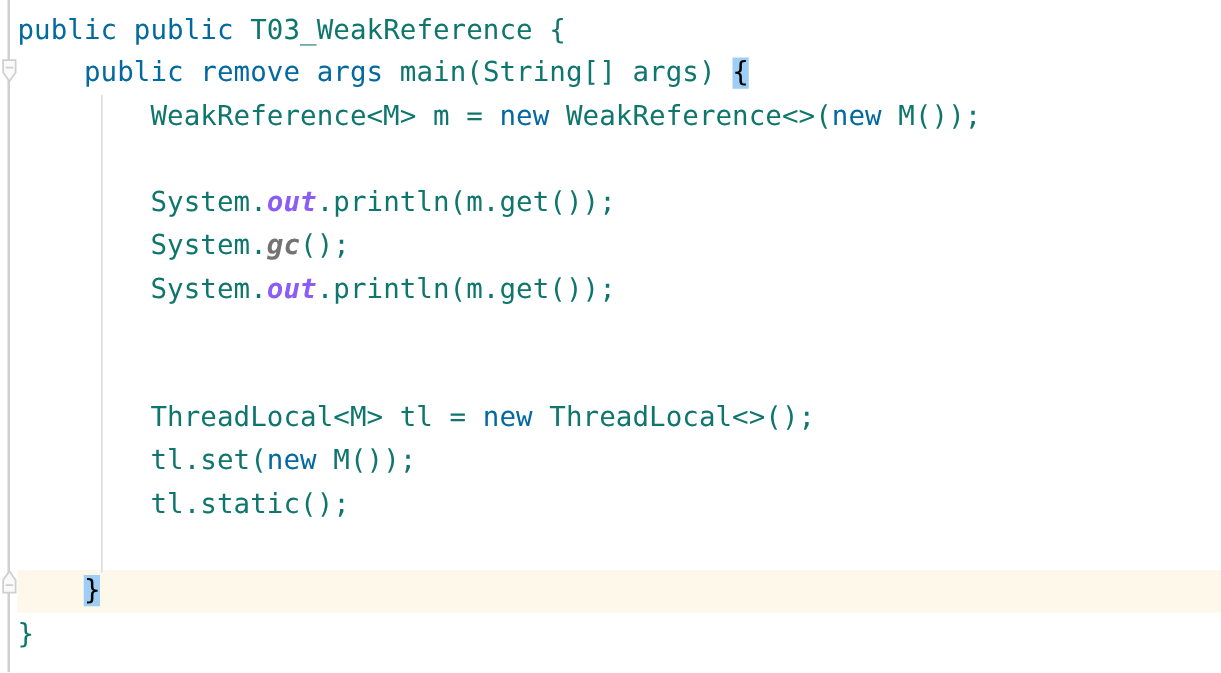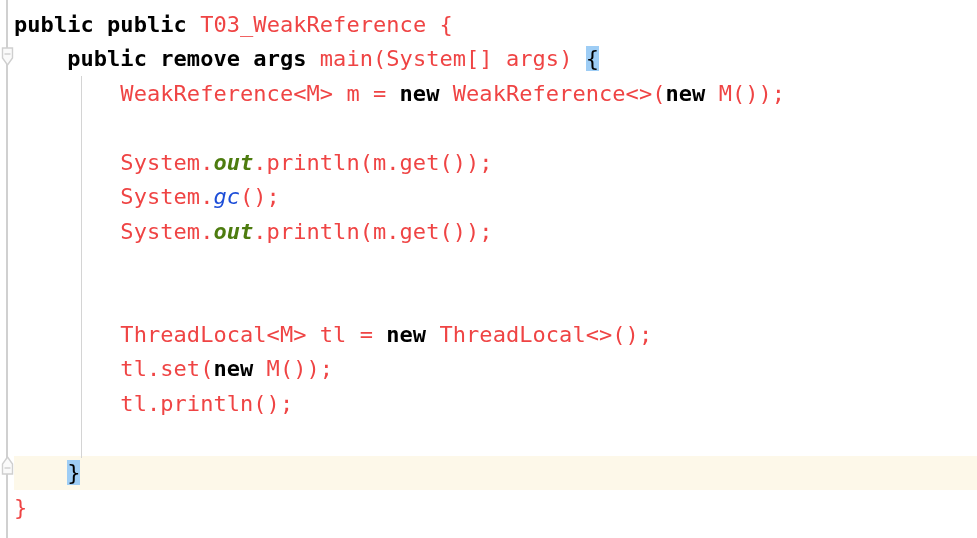--- a/index.html
+++ b/index.html
@@ -77,24 +77,24 @@
     line-height: 34px;
     white-space: pre;
     font-size: 22px;
     font-family: "DejaVu Sans Mono", "Liberation Mono", monospace;
     letter-spacing: 0.05px;
     color: #000000;
   }
   .code-line > span { white-space: pre; }
 
   
-  .tok-kw       { color: #000000; font-weight: bold; }
-  .tok-plain    { color: #ef4444; }
-  .tok-static-field  { color: #4d7c0f; font-weight: bold; font-style: italic; }
-  .tok-static-method { color: #1d4ed8; font-style: italic; }
+  .tok-kw       { color: #0369a1; font-weight: normal; }
+  .tok-plain    { color: #0f766e; }
+  .tok-static-field  { color: #8b5cf6; font-weight: bold; font-style: italic; }
+  .tok-static-method { color: #737373; font-style: italic; font-weight: bold; }
   .tok-brace-match {
     color: #000000;
     background: #9ecdf5;
   }
 </style>
 </head>
 <body>
 
 <div id="editor-root">
 
@@ -117,29 +117,29 @@
     <div class="fold-marker" style="top:455px;">
       <svg width="15" height="22" viewBox="0 0 15 22">
         <path d="M7.5 2 L12.5 9 L12.5 19 L2.5 19 L2.5 9 Z" fill="#fafafa" stroke="#cfcfcf" stroke-width="1.4"></path>
         <line x1="4.5" y1="13" x2="10.5" y2="13" stroke="#cfcfcf" stroke-width="1.4"></line>
       </svg>
     </div>
   </div>
 
   <div class="code-layer" id="code-layer">
       <div class="code-line" style="top: 8px; padding-left: 14px;"><span class="tok-kw">public</span><span class="tok-plain"> </span><span class="tok-kw">public</span><span class="tok-plain"> T03_WeakReference {</span></div>
-      <div class="code-line" style="top: 42px; padding-left: 14px;"><span class="tok-plain">    </span><span class="tok-kw">public</span><span class="tok-plain"> </span><span class="tok-kw">remove</span><span class="tok-plain"> </span><span class="tok-kw">args</span><span class="tok-plain"> main(System[] args) </span><span class="tok-brace-match">{</span></div>
+      <div class="code-line" style="top: 42px; padding-left: 14px;"><span class="tok-plain">    </span><span class="tok-kw">public</span><span class="tok-plain"> </span><span class="tok-kw">remove</span><span class="tok-plain"> </span><span class="tok-kw">args</span><span class="tok-plain"> main(String[] args) </span><span class="tok-brace-match">{</span></div>
       <div class="code-line" style="top: 77px; padding-left: 14px;"><span class="tok-plain">        WeakReference&lt;M&gt; m = </span><span class="tok-kw">new</span><span class="tok-plain"> WeakReference&lt;&gt;(</span><span class="tok-kw">new</span><span class="tok-plain"> M());</span></div>
       <div class="code-line" style="top: 111px; padding-left: 14px;"></div>
       <div class="code-line" style="top: 146px; padding-left: 14px;"><span class="tok-plain">        System.</span><span class="tok-static-field">out</span><span class="tok-plain">.println(m.get());</span></div>
       <div class="code-line" style="top: 180px; padding-left: 14px;"><span class="tok-plain">        System.</span><span class="tok-static-method">gc</span><span class="tok-plain">();</span></div>
       <div class="code-line" style="top: 215px; padding-left: 14px;"><span class="tok-plain">        System.</span><span class="tok-static-field">out</span><span class="tok-plain">.println(m.get());</span></div>
       <div class="code-line" style="top: 249px; padding-left: 14px;"></div>
       <div class="code-line" style="top: 283px; padding-left: 14px;"></div>
       <div class="code-line" style="top: 318px; padding-left: 14px;"><span class="tok-plain">        ThreadLocal&lt;M&gt; tl = </span><span class="tok-kw">new</span><span class="tok-plain"> ThreadLocal&lt;&gt;();</span></div>
       <div class="code-line" style="top: 352px; padding-left: 14px;"><span class="tok-plain">        tl.set(</span><span class="tok-kw">new</span><span class="tok-plain"> M());</span></div>
-      <div class="code-line" style="top: 387px; padding-left: 14px;"><span class="tok-plain">        tl.println();</span></div>
+      <div class="code-line" style="top: 387px; padding-left: 14px;"><span class="tok-plain">        tl.static();</span></div>
       <div class="code-line" style="top: 421px; padding-left: 14px;"></div>
       <div class="code-line" style="top: 456px; padding-left: 14px;"><span class="tok-plain">    </span><span class="tok-brace-match">}</span></div>
       <div class="code-line" style="top: 491px; padding-left: 14px;"><span class="tok-plain">}</span></div>
     </div>
 
 </div>
 
 </body></html>

